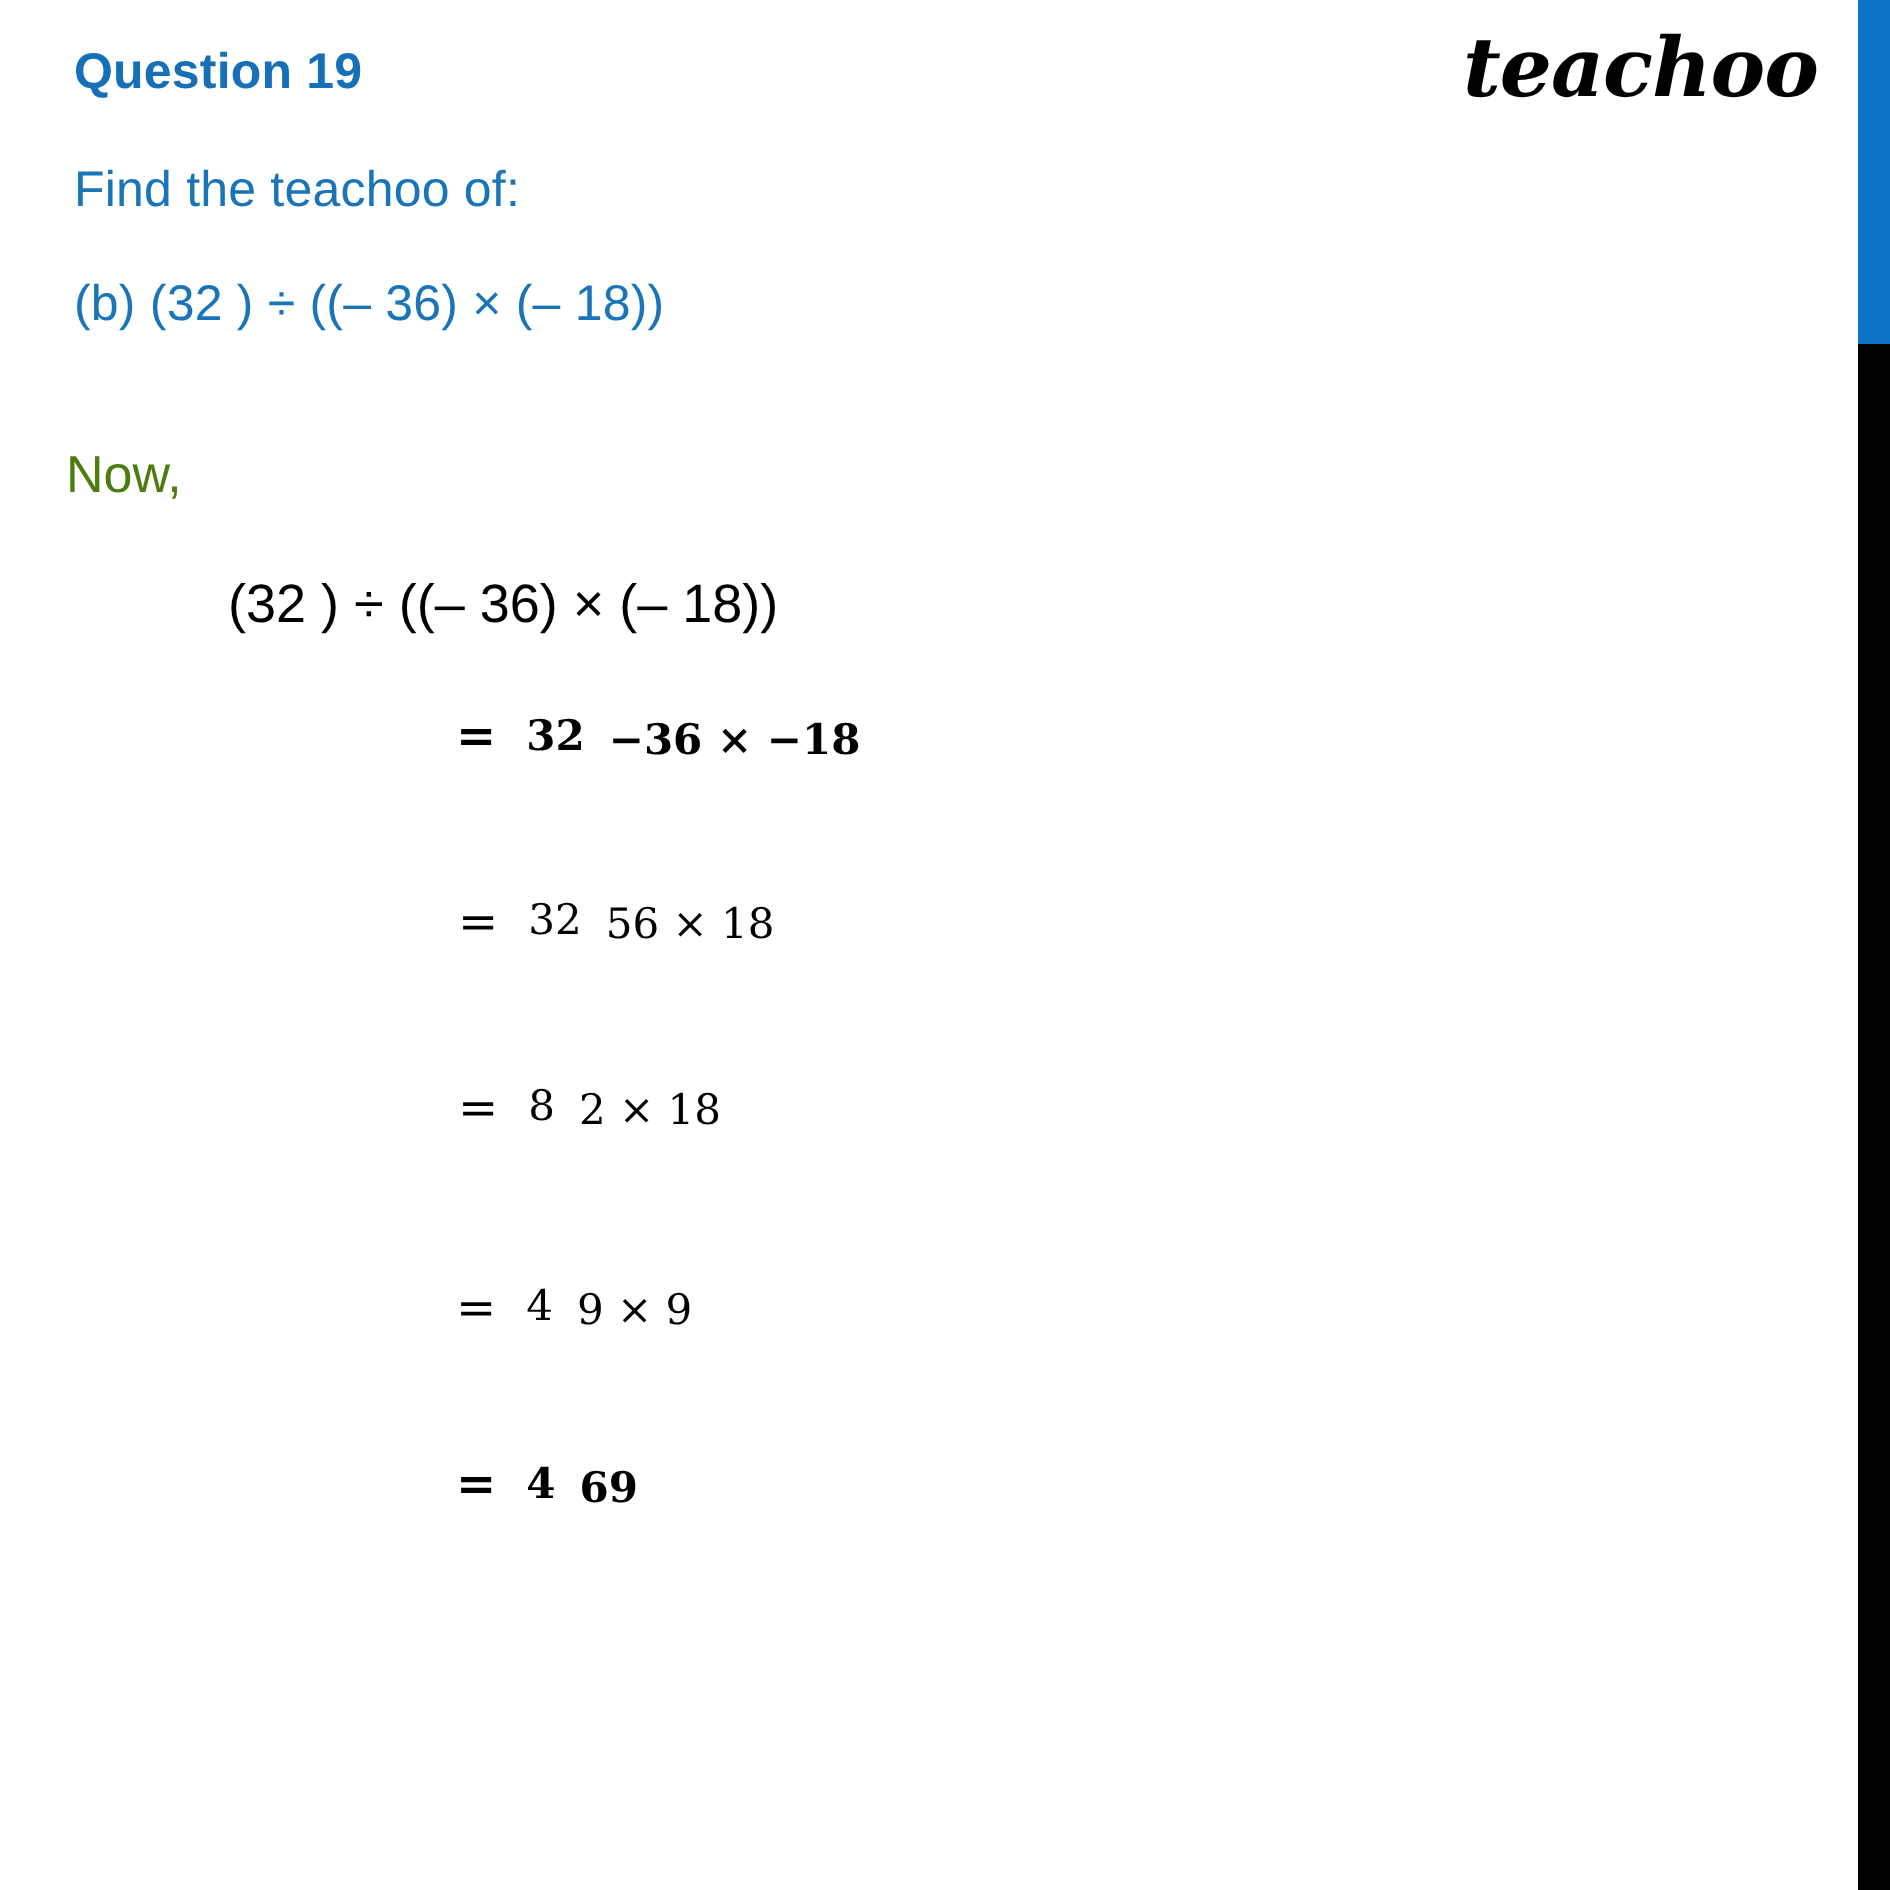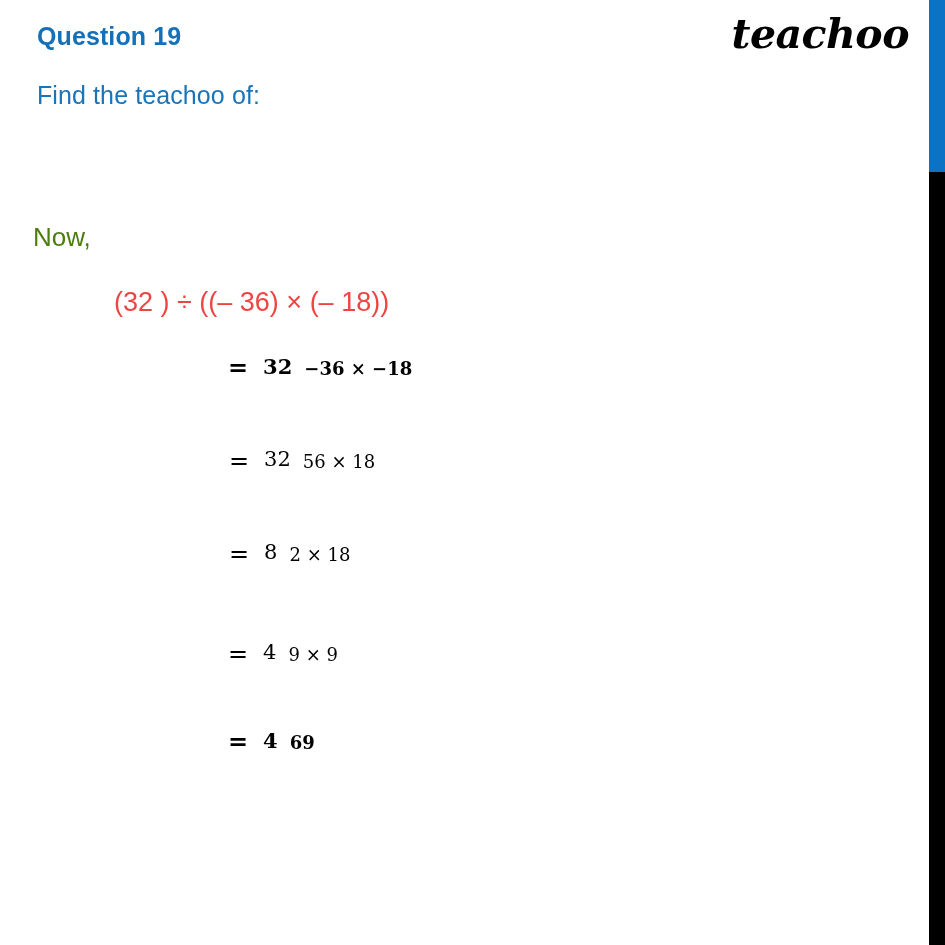--- a/index.html
+++ b/index.html
@@ -86,21 +86,21 @@
     font-size: 26px;
     color: #4d7c0f;
     font-weight: normal;
   }
 
   #expression-line {
     position: absolute;
     left: 114px;
     top: 287px;
     font-size: 27px;
-    color: #ef4444;
+    color: #000000;
     white-space: pre;
   }
 
   
   .frac-row {
     position: absolute;
     display: flex;
     align-items: center;
     color: #000000;
   }
@@ -120,21 +120,21 @@
   .frac .num {
     font-size: 21px;
     padding: 0 6px 2px 6px;
   }
   .frac .bar {
     width: 100%;
     height: 2px;
     background: #000000;
   }
   .frac .den {
-    font-size: 18px;
+    font-size: 21px;
     padding: 3px 6px 0 6px;
     white-space: pre;
     text-align: right;
   }
   .frac.bold, .frac-row.bold .frac-eq {
     font-weight: bold;
   }
   .frac.bold .num, .frac.bold .den { font-weight: bold; }
 
   #frac-row-0 { left: 228px; top: 355px; }
@@ -147,20 +147,21 @@
 <body>
 
 <div id="page">
 
   <div id="brand-logo">teachoo</div>
 
   <div class="q-title">Question 19</div>
 
   <div class="q-line" id="prompt-line">Find the teachoo of:</div>
 
+  <div class="q-line" id="part-line">(b) (32 ) ÷ ((– 36) × (– 18))</div>
 
   <div id="now-label">Now,</div>
 
   <div id="expression-line">(32 ) ÷ ((– 36) × (– 18))</div>
 
   <div class="frac-row bold" id="frac-row-0">
     <span class="frac-eq">=</span>
     <span class="frac bold">
       <span class="num">32</span>
       <span class="bar"></span>

